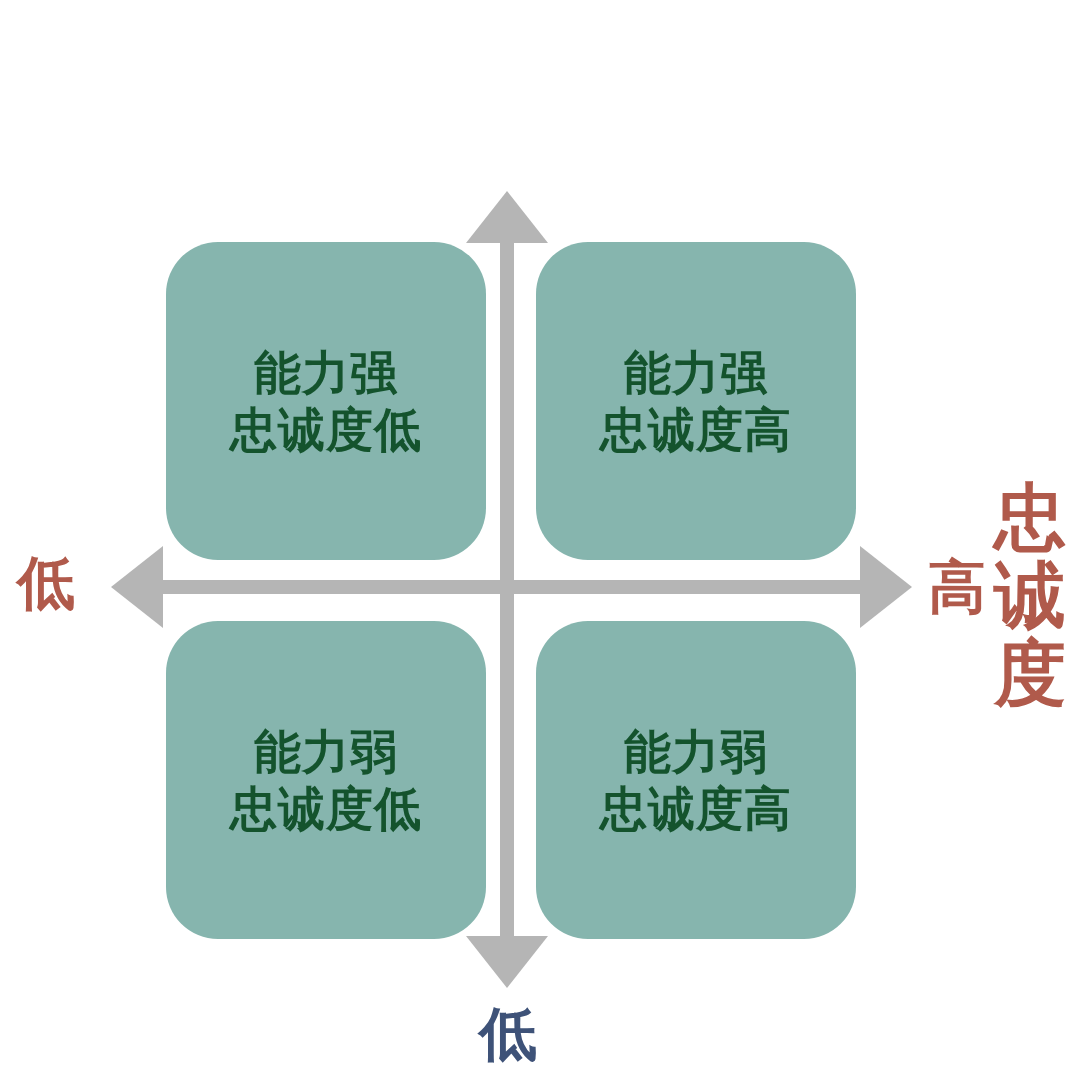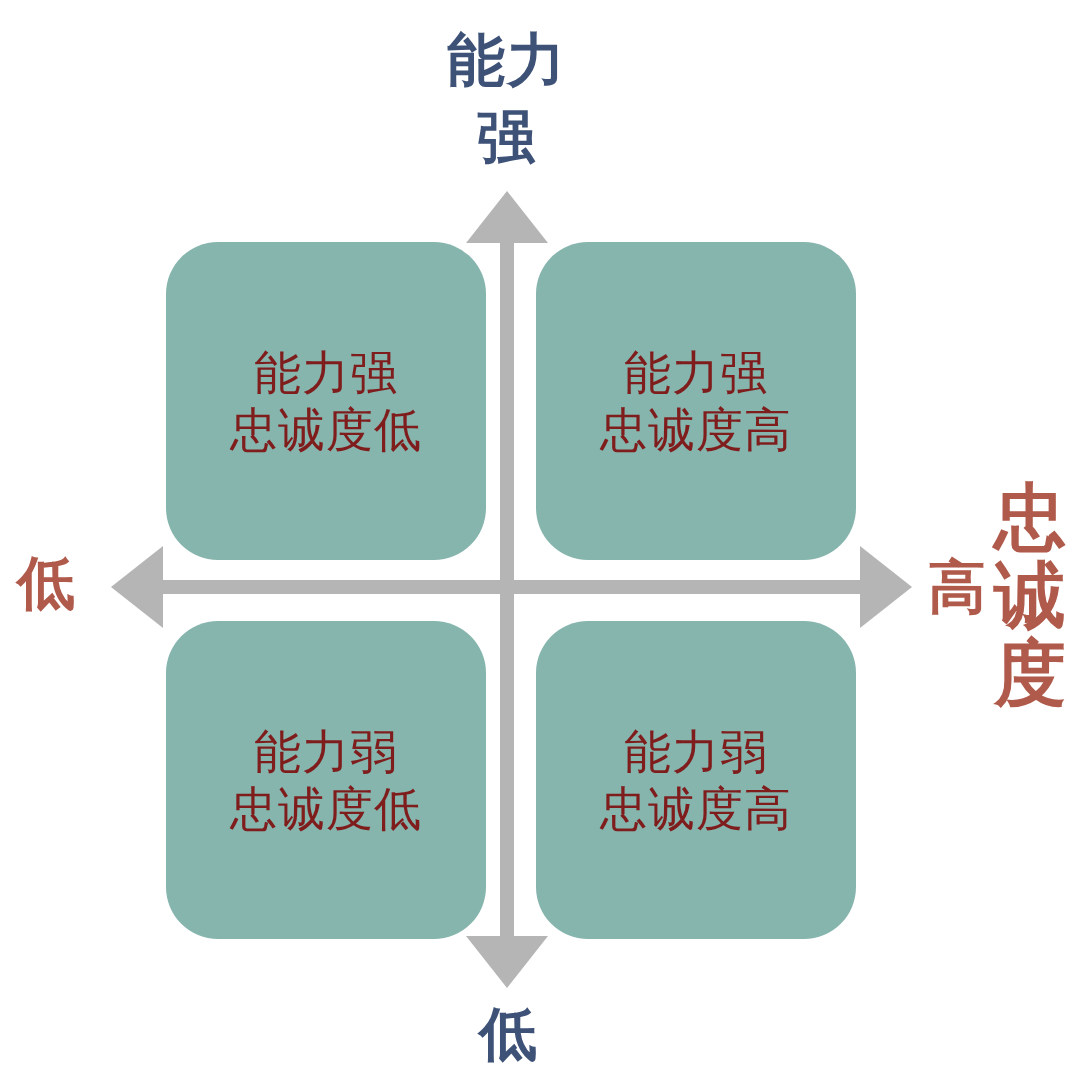--- a/index.html
+++ b/index.html
@@ -109,23 +109,23 @@
   .quad {
     position: absolute;
     width: 320px;
     height: 318px;
     background: #86b5ae;
     border-radius: 52px;
     display: flex;
     flex-direction: column;
     align-items: center;
     justify-content: center;
-    color: #7f1d1d;
+    color: #14532d;
     font-size: 47px;
-    font-weight: 400;
+    font-weight: 700;
     line-height: 1.22;
     text-align: center;
     letter-spacing: 1px;
   }
   .quad-tl { left: 166px; top: 242px; }
   .quad-tr { left: 536px; top: 242px; }
   .quad-bl { left: 166px; top: 621px; }
   .quad-br { left: 536px; top: 621px; }
   .quad span { display: block; }
 </style>
@@ -151,22 +151,18 @@
   </div>
   <div class="quad quad-bl">
     <span>能力弱</span>
     <span>忠诚度低</span>
   </div>
   <div class="quad quad-br">
     <span>能力弱</span>
     <span>忠诚度高</span>
   </div>
 
-  <div class="axis-label navy label-top">
-    <span>能力</span>
-    <span>强</span>
-  </div>
   <div class="axis-label navy label-bottom">低</div>
   <div class="axis-label brick label-left">低</div>
   <div class="axis-label brick label-right">高</div>
   <div class="axis-label brick label-axis-title">忠诚度</div>
 
 </div>
 
 </body></html>

